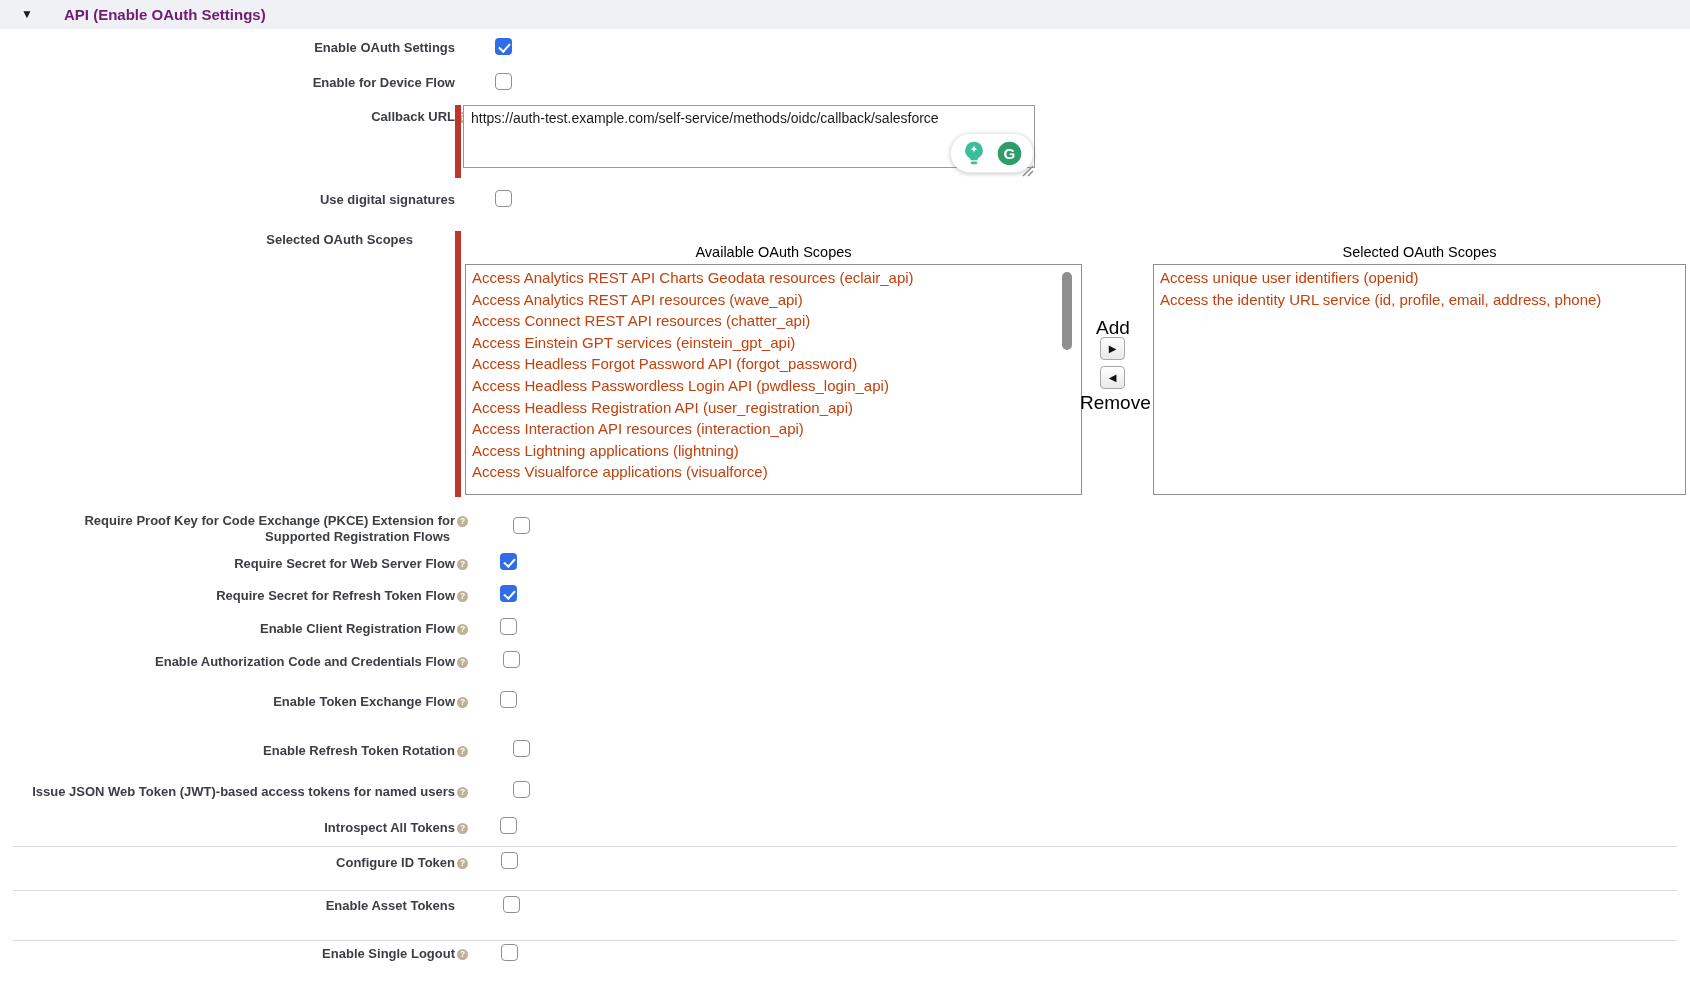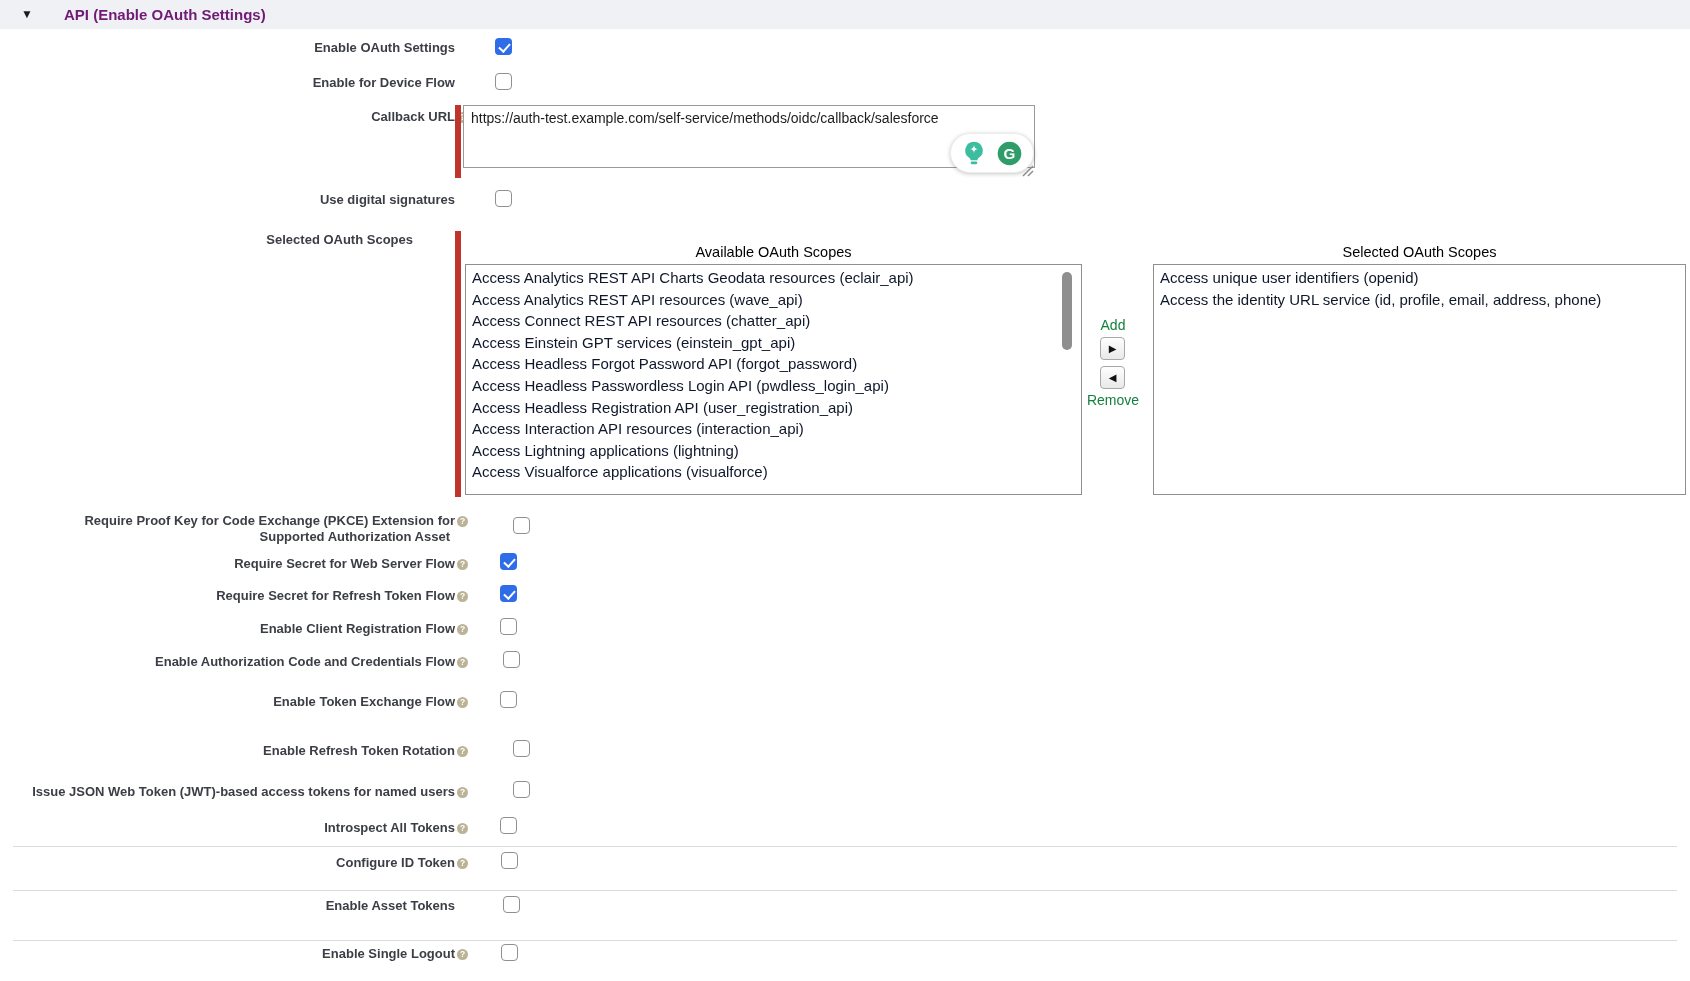--- a/index.html
+++ b/index.html
@@ -55,29 +55,29 @@
     box-shadow:0 1px 4px rgba(0,0,0,.22);
     display:flex; align-items:center; justify-content:space-evenly;
   }
   .resize-handle { position:absolute; left:1021px; top:164px; }
   .list-header {
     position:absolute; top:244px; text-align:center; font-size:14.5px;
     font-weight:normal; color:#000;
   }
   .listbox {
     position:absolute; top:264px; height:231px; border:1px solid #8f8f8f;
-    background:#fff; overflow:hidden; font-size:15px; color:#0f172a;
+    background:#fff; overflow:hidden; font-size:15px; color:#c2410c;
     padding-top:2px; cursor:default;
   }
   .listbox .opt { line-height:21.6px; padding:0 6px; white-space:nowrap; }
   .scroll-thumb {
     position:absolute; right:9px; top:7px; width:10px; height:78px;
     border-radius:5px; background:#8f8f8f; cursor:pointer;
   }
-  .movecol-label { position:absolute; font-size:14px; color:#15803d; text-align:center; }
+  .movecol-label { position:absolute; font-size:19px; color:#000000; text-align:center; }
   .move-btn {
     position:absolute; left:1100px; width:25px; height:23px;
     border:1px solid #a8a8a8; border-radius:4px;
     background:linear-gradient(#fefefe,#e9e9e9); cursor:pointer;
     font-size:10px; color:#111; text-align:center; line-height:21px; padding:0;
   }
   .divider { position:absolute; left:13px; width:1664px; height:1px; background:#dadbdd; }
 </style>
 </head>
 <body>
@@ -151,21 +151,21 @@
   <div class="list-header" style="left:1153px; width:533px">Selected OAuth Scopes</div>
   <div class="listbox" style="left:1153px; width:533px">
     <div>
         <div class="opt">Access unique user identifiers (openid)</div>
         <div class="opt">Access the identity URL service (id, profile, email, address, phone)</div>
       </div>
   </div>
 
   <div class="lbl" style="top:513px">
     <div><span>Require Proof Key for Code Exchange (PKCE) Extension for</span><span class="help">?</span></div>
-    <div class="l2">Supported Authorization Asset</div>
+    <div class="l2">Supported Registration Flows</div>
   </div>
   <div class="cb" style="left:513px; top:517px" role="checkbox"></div>
 
   <div class="lbl" style="top:556px">
     <span>Require Secret for Web Server Flow</span><span class="help">?</span>
   </div>
   <div class="cb checked" style="left:500px; top:553px" role="checkbox"></div>
 
   <div class="lbl" style="top:588px">
     <span>Require Secret for Refresh Token Flow</span><span class="help">?</span>

